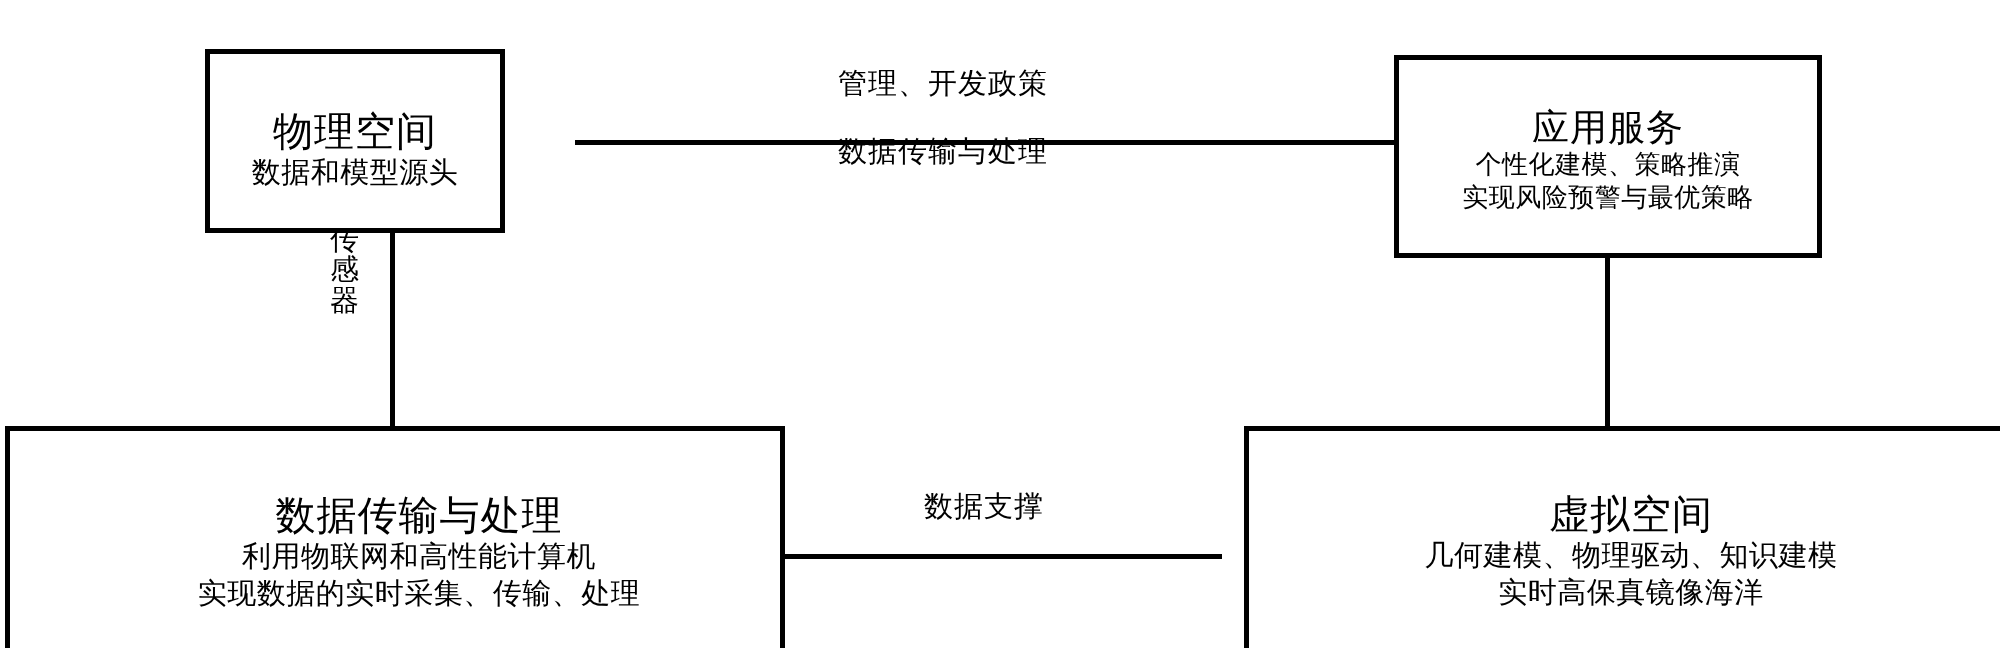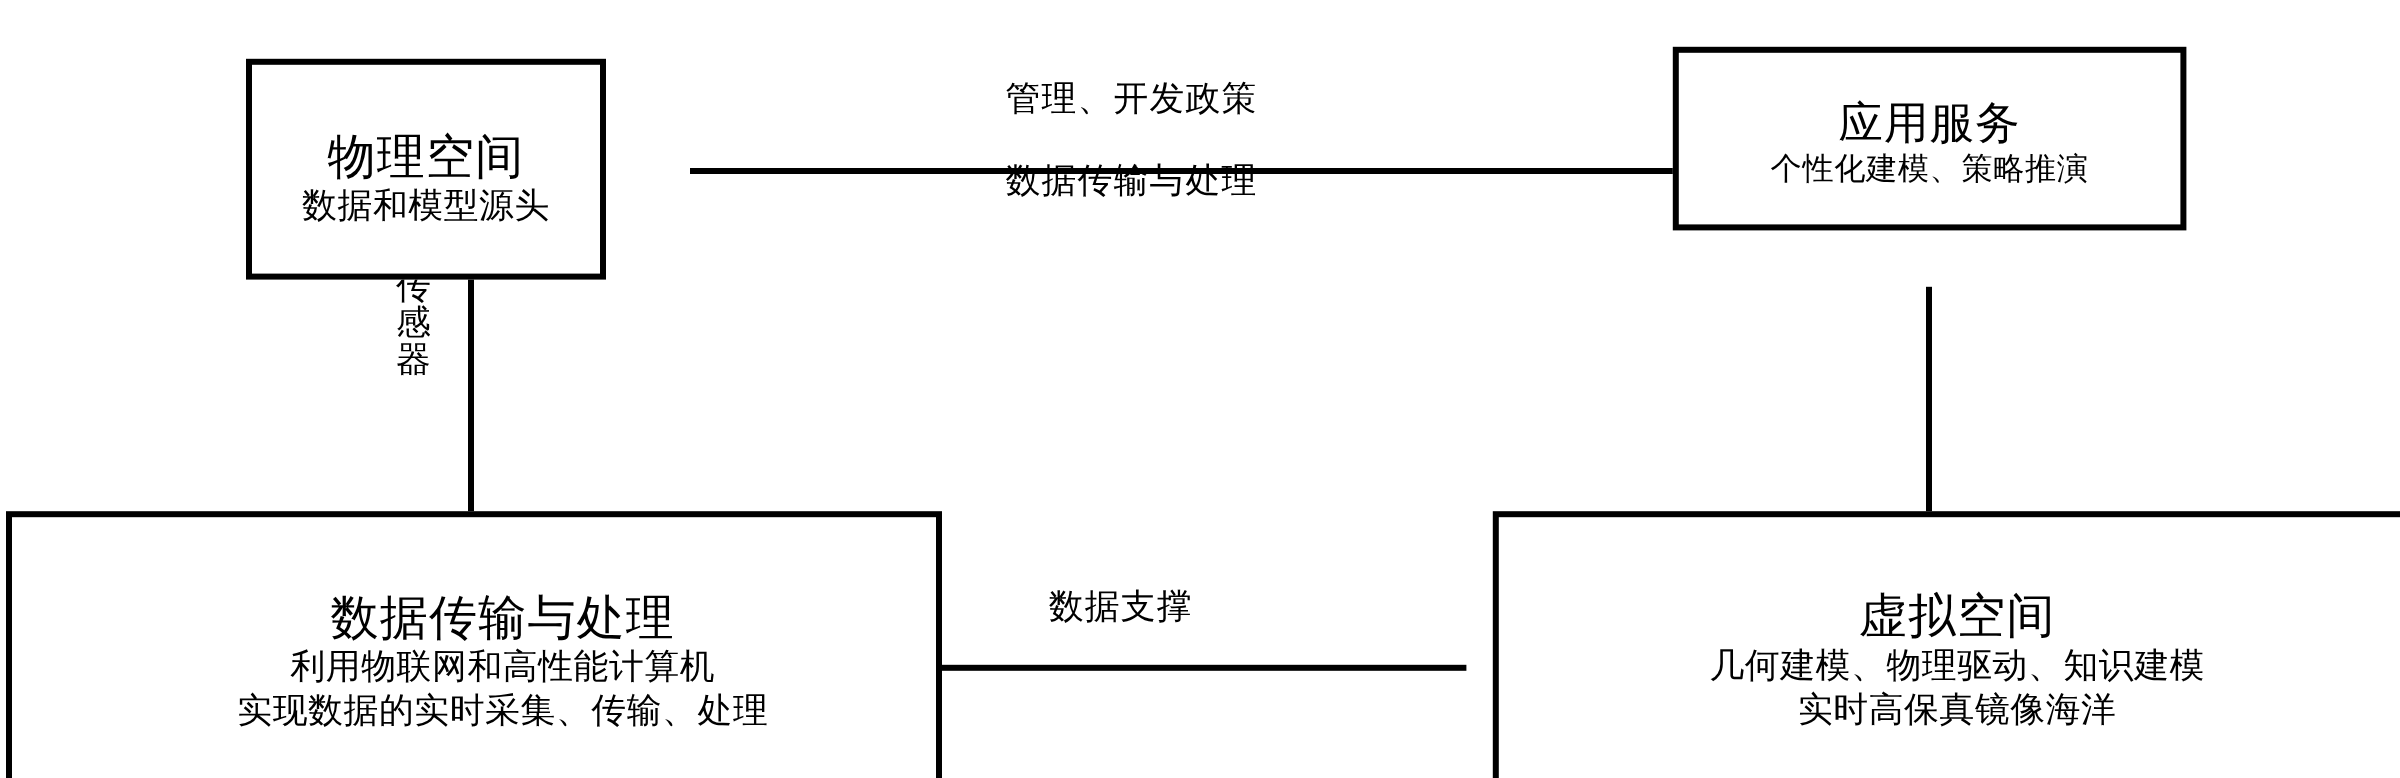--- a/index.html
+++ b/index.html
@@ -43,21 +43,21 @@
     font-size: 29px;
     line-height: 1.28;
     letter-spacing: 0.5px;
     white-space: nowrap;
   }
   .node.small .title { font-size: 37px; }
   .node.small .sub   { font-size: 26px; }
 
   
   #node-physical-space      { left: 205px;  top: 15px;  width: 300px; height: 184px; }
-  #node-application-service { left: 1394px; top: 5px;   width: 428px; height: 153px; }
+  #node-application-service { left: 1394px; top: 21px;   width: 428px; height: 203px; }
   #node-data-processing     { left: 5px;    top: 392px; width: 780px; height: 246px; padding-left: 48px; }
   #node-virtual-space       { left: 1244px; top: 392px; width: 774px; height: 243px; }
 
   #node-physical-space .stack      { transform: translateY(9px); }
   #node-application-service .stack { transform: translateY(4px); }
   #node-data-processing .stack     { transform: translateY(4px); }
   #node-virtual-space .stack       { transform: translateY(4px); }
 
   
   .line {
@@ -78,21 +78,21 @@
     position: absolute;
     font-size: 29px;
     line-height: 1.2;
     letter-spacing: 1px;
     white-space: nowrap;
     background: transparent;
     z-index: 2;
   }
   #label-management-policy  { left: 838px; top: 32px;  }
   #label-interaction-loop   { left: 838px; top: 100px; }
-  #label-data-support       { left: 874px; top: 455px; }
+  #label-data-support       { left: 924px; top: 455px; }
 
   .edge-label-vertical {
     position: absolute;
     font-size: 29px;
     letter-spacing: 1px;
     line-height: 1.05;
     z-index: 2;
     display: flex;
     flex-direction: column;
     align-items: center;
@@ -126,20 +126,21 @@
     <div class="stack">
       <div class="title">物理空间</div>
       <div class="sub">数据和模型源头</div>
     </div>
   </div>
 
   <div class="node small" id="node-application-service">
     <div class="stack">
       <div class="title">应用服务</div>
       <div class="sub">个性化建模、策略推演</div>
+      <div class="sub">实现风险预警与最优策略</div>
     </div>
   </div>
 
   <div class="node" id="node-data-processing">
     <div class="stack">
       <div class="title">数据传输与处理</div>
       <div class="sub">利用物联网和高性能计算机</div>
       <div class="sub">实现数据的实时采集、传输、处理</div>
     </div>
   </div>

